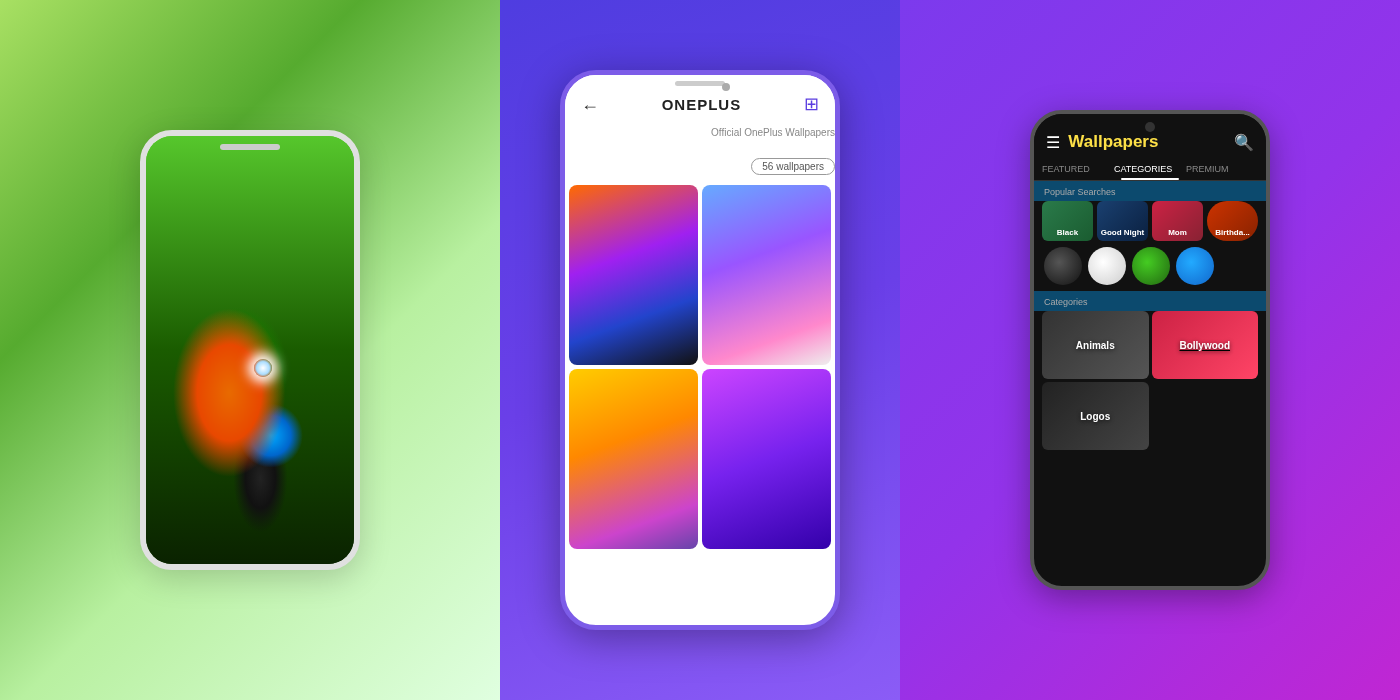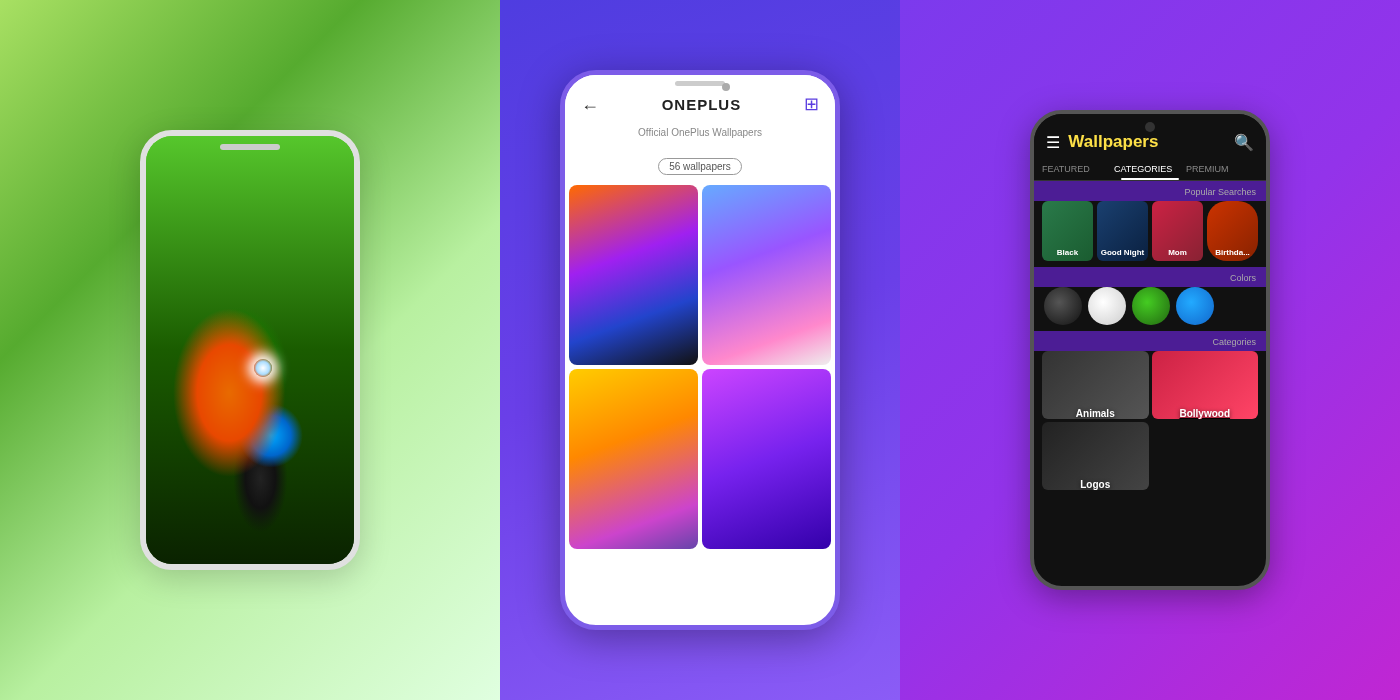--- a/index.html
+++ b/index.html
@@ -131,21 +131,21 @@
       font-size: 18px;
       color: #333;
       cursor: pointer;
     }
     .btn-grid {
       font-size: 18px;
       color: #5a3de0;
       cursor: pointer;
     }
     .phone-middle-sub {
-      text-align: center;
+      text-align: right;
       padding: 4px 0 6px;
       font-size: 10px;
       color: #888;
     }
     .wallpaper-count-badge {
       display: inline-block;
       border: 1px solid #999;
       border-radius: 12px;
       padding: 2px 10px;
       font-size: 10px;
@@ -251,33 +251,32 @@
       left: 10%;
       width: 80%;
       height: 2px;
       background: white;
       border-radius: 1px;
     }
     .section-label {
       font-size: 9px;
       color: #aaa;
       padding: 6px 10px 4px;
-      background: #4c1d95;
-      text-align: right;
+      background: #0c4a6e;
     }
     .popular-row {
       display: flex;
       gap: 4px;
       padding: 0 8px 6px;
       background: #111;
       overflow: hidden;
     }
     .popular-chip {
       flex: 1;
-      height: 60px;
+      height: 40px;
       border-radius: 6px;
       display: flex;
       align-items: flex-end;
       justify-content: center;
       padding-bottom: 4px;
       font-size: 8px;
       color: white;
       font-weight: 600;
     }
     .chip-black { background: linear-gradient(135deg, #2a7a4a 0%, #1a5c30 100%); }
@@ -307,21 +306,21 @@
       gap: 3px;
       padding: 0 8px;
       background: #111;
     }
     .cat-cell {
       height: 68px;
       border-radius: 6px;
       position: relative;
       overflow: hidden;
       display: flex;
-      align-items: flex-end;
+      align-items: center;
       justify-content: center;
     }
     .cat-cell span {
       color: white;
       font-size: 10px;
       font-weight: 700;
       text-shadow: 0 1px 4px rgba(0,0,0,0.7);
       position: relative;
       z-index: 2;
     }
@@ -387,21 +386,20 @@
       <div class="popular-chip chip-night">
         <span>Good Night</span>
       </div>
       <div class="popular-chip chip-mom">
         <span>Mom</span>
       </div>
       <div class="popular-chip chip-bday">
         <span>Birthda...</span>
       </div>
     </div>
-    <div class="section-label">Colors</div>
     <div class="colors-row">
       <div class="color-circle cc-dark"></div>
       <div class="color-circle cc-white"></div>
       <div class="color-circle cc-green"></div>
       <div class="color-circle cc-blue"></div>
     </div>
     <div class="section-label">Categories</div>
     <div class="cat-grid">
       <div class="cat-cell cat-animals">
         <span>Animals</span>

